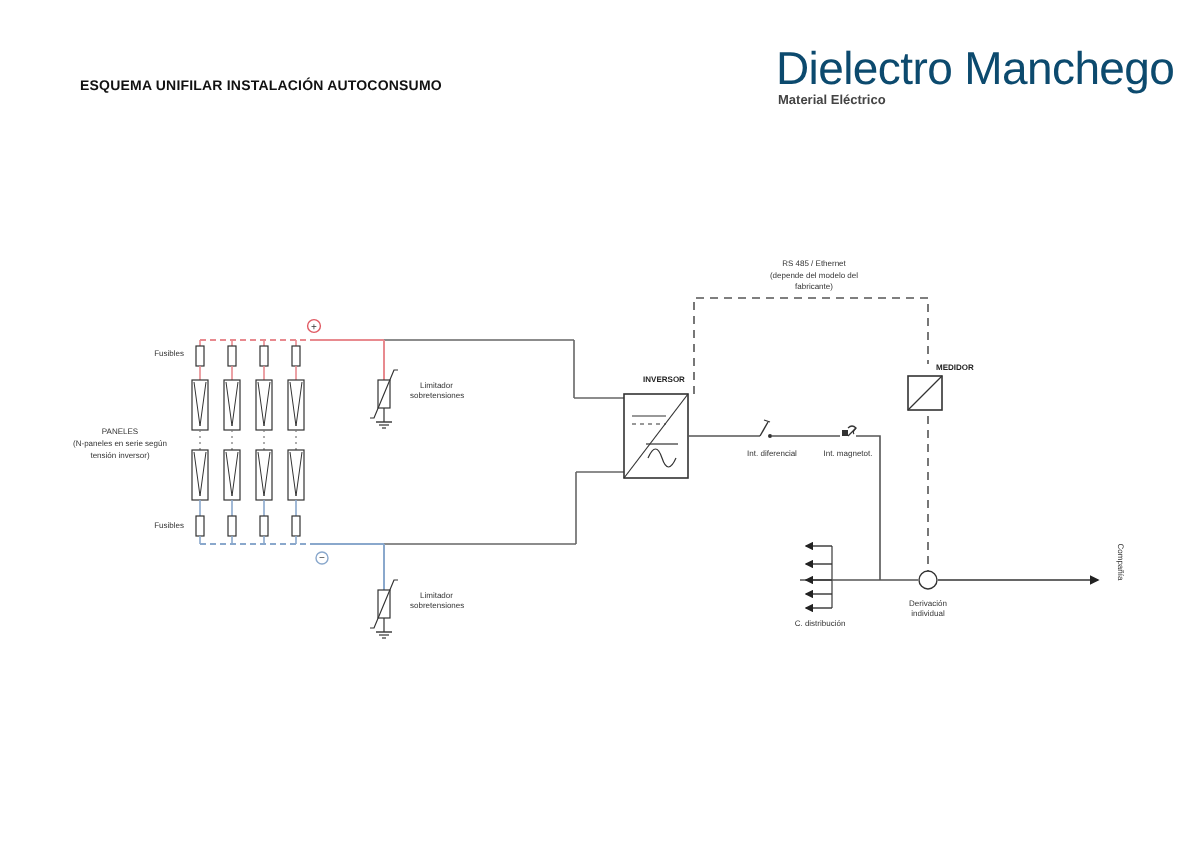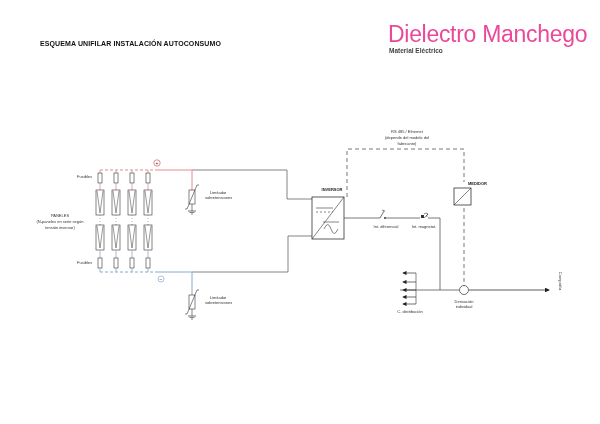--- a/index.html
+++ b/index.html
@@ -1,18 +1,18 @@
 <!DOCTYPE html>
 <html><head>
 <meta charset="utf-8">
 <style>
   html, body { margin:0; padding:0; background:#ffffff; }
   body { width:600px; height:424px; position:relative; overflow:hidden; font-family:"Liberation Sans", sans-serif; }
   .title { position:absolute; left:40px; top:40px; font-size:7px; font-weight:bold; color:#111; letter-spacing:0.1px; }
-  .brand { position:absolute; left:388px; top:22px; font-size:23px; color:#ec4899; letter-spacing:-0.3px; line-height:24px; }
+  .brand { position:absolute; left:388px; top:22px; font-size:23px; color:#0c4a6e; letter-spacing:-0.3px; line-height:24px; }
   .brand .light { font-weight:normal; }
   .brand-sub { position:absolute; left:389px; top:47px; font-size:6.5px; font-weight:bold; color:#444; }
   svg { position:absolute; left:0; top:0; }
   .lbl { font-family:"Liberation Sans", sans-serif; font-size:4px; fill:#333; }
   .lblb { font-family:"Liberation Sans", sans-serif; font-size:4px; font-weight:bold; fill:#222; }
 </style>
 </head>
 <body>
 
 <div class="title">ESQUEMA UNIFILAR INSTALACIÓN AUTOCONSUMO</div>

